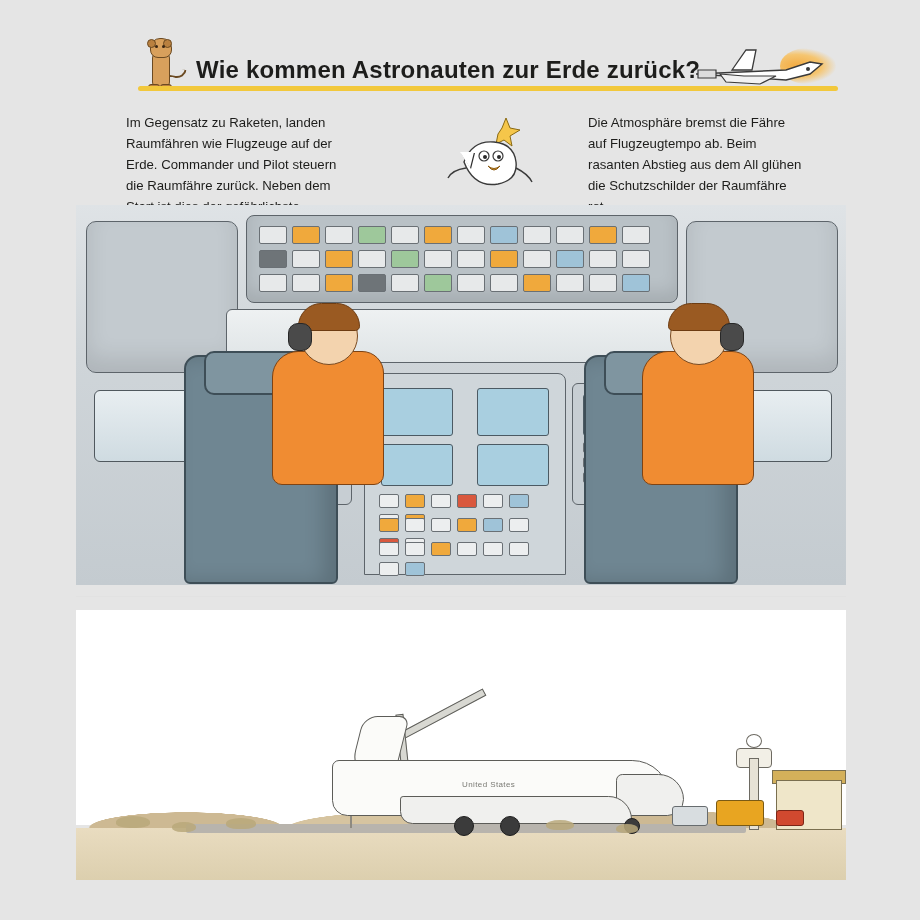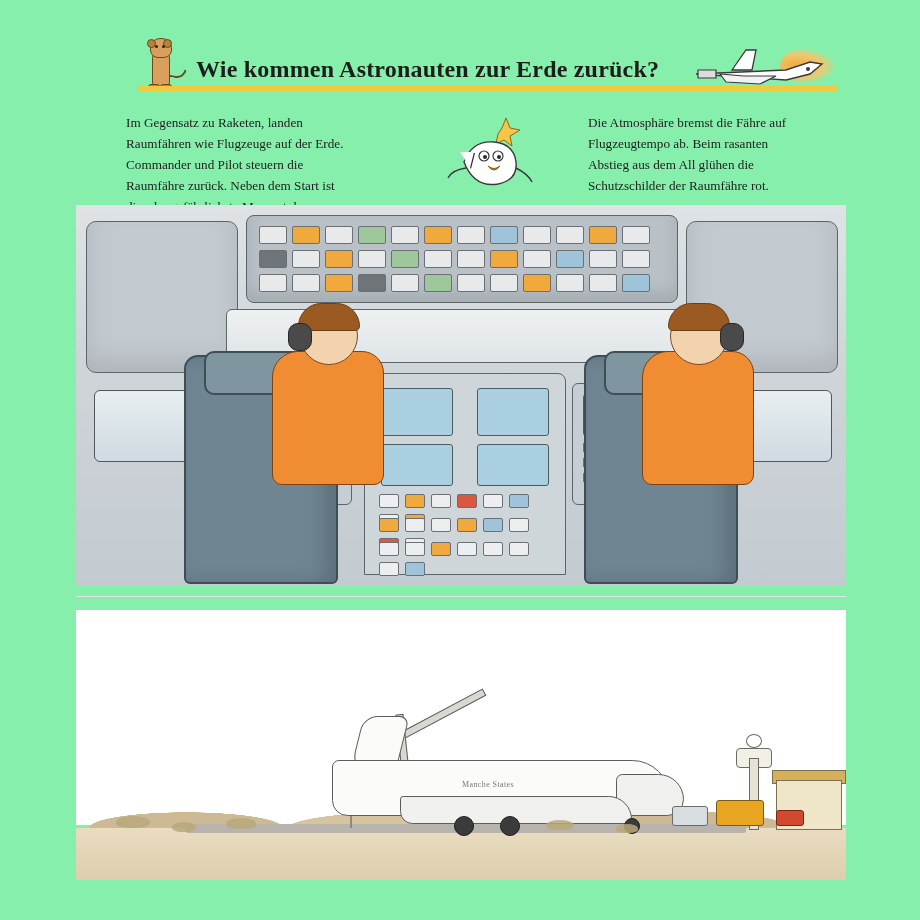--- a/index.html
+++ b/index.html
@@ -12,22 +12,21 @@
     height: 920px;
     position: relative;
     overflow: hidden;
     font-family: "Liberation Sans", sans-serif;
     color: #1b1b1b;
   }
 
   .page {
     position: absolute;
     inset: 0;
-    background: #86efac;
-    font-family: Liberation Serif, serif;
+    background: #e5e5e5;
   }
 
   
   .header {
     position: absolute;
     left: 0;
     top: 18px;
     width: 920px;
     height: 70px;
   }
@@ -839,21 +838,21 @@
 
     <div class="flag-pole"></div>
 
     <div class="ground-shuttle">
       <div class="gs-arm2"></div>
       <div class="gs-arm"></div>
       <div class="gs-fin"></div>
       <div class="gs-fuselage"></div>
       <div class="gs-nose"></div>
       <div class="gs-wing"></div>
-      <div class="gs-marking">Manche States</div>
+      <div class="gs-marking">United States</div>
       <div class="gs-wheel a"></div>
       <div class="gs-wheel b"></div>
       <div class="gs-wheel c"></div>
     </div>
 
     <div class="tower">
       <div class="dish"></div>
       <div class="cab"></div>
       <div class="mast"></div>
     </div>

